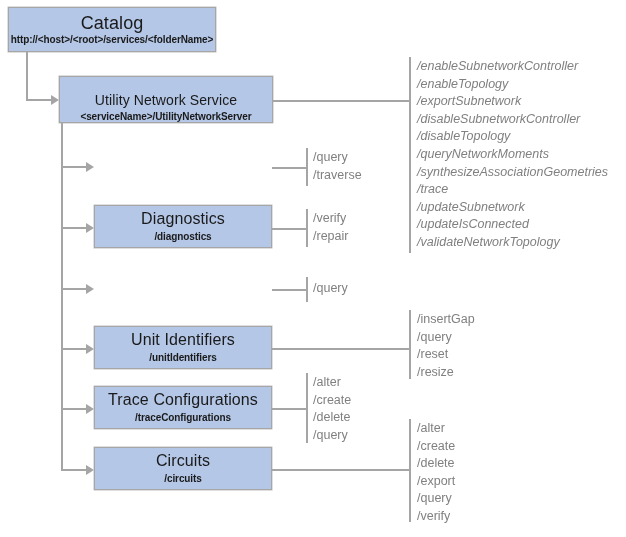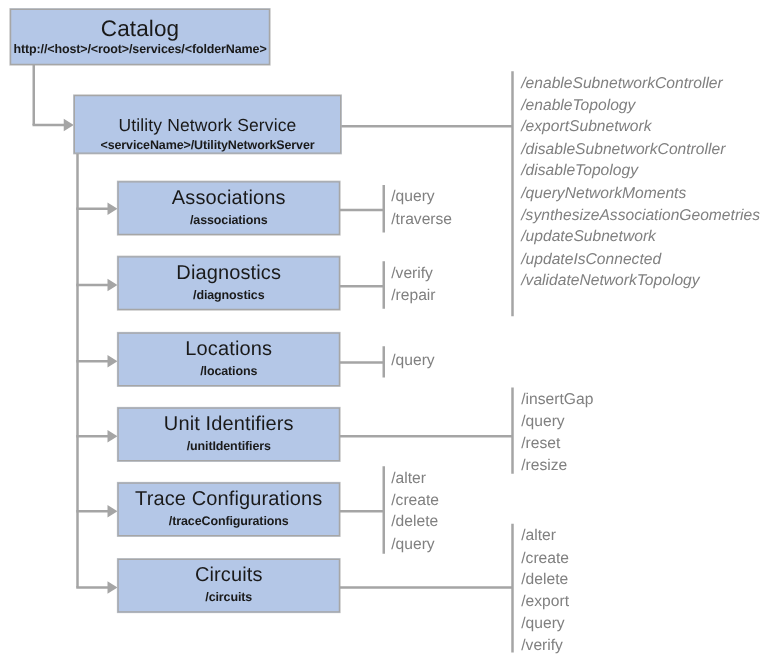--- a/index.html
+++ b/index.html
@@ -109,33 +109,30 @@
   <div class="hline" style="left:273px; top:100px; width:137px;"></div>
   <div class="bracket" style="left:409px; top:57px; height:196px;"></div>
   <div class="oplist" style="left:417px; top:58px;font-style:italic;">
     <span class="op">/enableSubnetworkController</span>
     <span class="op">/enableTopology</span>
     <span class="op">/exportSubnetwork</span>
     <span class="op">/disableSubnetworkController</span>
     <span class="op">/disableTopology</span>
     <span class="op">/queryNetworkMoments</span>
     <span class="op">/synthesizeAssociationGeometries</span>
+    <span class="op">/trace</span>
     <span class="op">/updateSubnetwork</span>
     <span class="op">/updateIsConnected</span>
     <span class="op">/validateNetworkTopology</span>
   </div>
 
   <div class="vline" style="left:61px; top:123px; height:347px;"></div>
 
   <div class="hline" style="left:61px; top:166px; width:26px;"></div>
   <div class="arrow" style="left:86px; top:162px;"></div>
-  <div class="node" style="left:94px; top:145px; width:178px; height:43px;">
-    <div class="title">Associations</div>
-    <div class="sub">/associations</div>
-  </div>
   <div class="hline" style="left:272px; top:167px; width:35px;"></div>
   <div class="bracket" style="left:306px; top:148px; height:38px;"></div>
   <div class="oplist" style="left:313px; top:149px;">
     <span class="op">/query</span>
     <span class="op">/traverse</span>
   </div>
 
   <div class="hline" style="left:61px; top:227px; width:26px;"></div>
   <div class="arrow" style="left:86px; top:223px;"></div>
   <div class="node" style="left:94px; top:205px; width:178px; height:43px;">
@@ -144,24 +141,20 @@
   </div>
   <div class="hline" style="left:272px; top:228px; width:35px;"></div>
   <div class="bracket" style="left:306px; top:209px; height:38px;"></div>
   <div class="oplist" style="left:313px; top:210px;">
     <span class="op">/verify</span>
     <span class="op">/repair</span>
   </div>
 
   <div class="hline" style="left:61px; top:288px; width:26px;"></div>
   <div class="arrow" style="left:86px; top:284px;"></div>
-  <div class="node" style="left:94px; top:266px; width:178px; height:43px;">
-    <div class="title">Locations</div>
-    <div class="sub">/locations</div>
-  </div>
   <div class="hline" style="left:272px; top:289px; width:35px;"></div>
   <div class="bracket" style="left:306px; top:277px; height:25px;"></div>
   <div class="oplist" style="left:313px; top:280px;">
     <span class="op">/query</span>
   </div>
 
   <div class="hline" style="left:61px; top:348px; width:26px;"></div>
   <div class="arrow" style="left:86px; top:344px;"></div>
   <div class="node" style="left:94px; top:326px; width:178px; height:43px;">
     <div class="title">Unit Identifiers</div>

